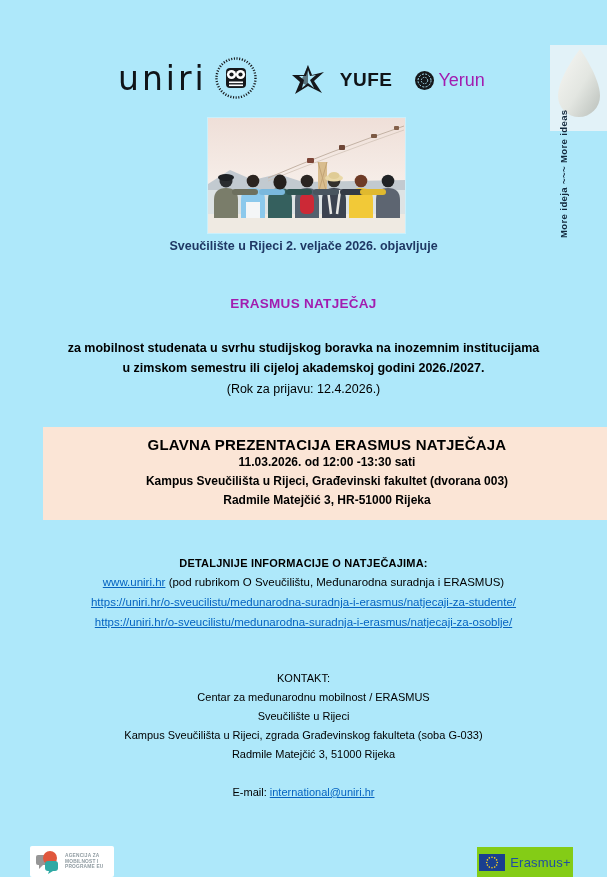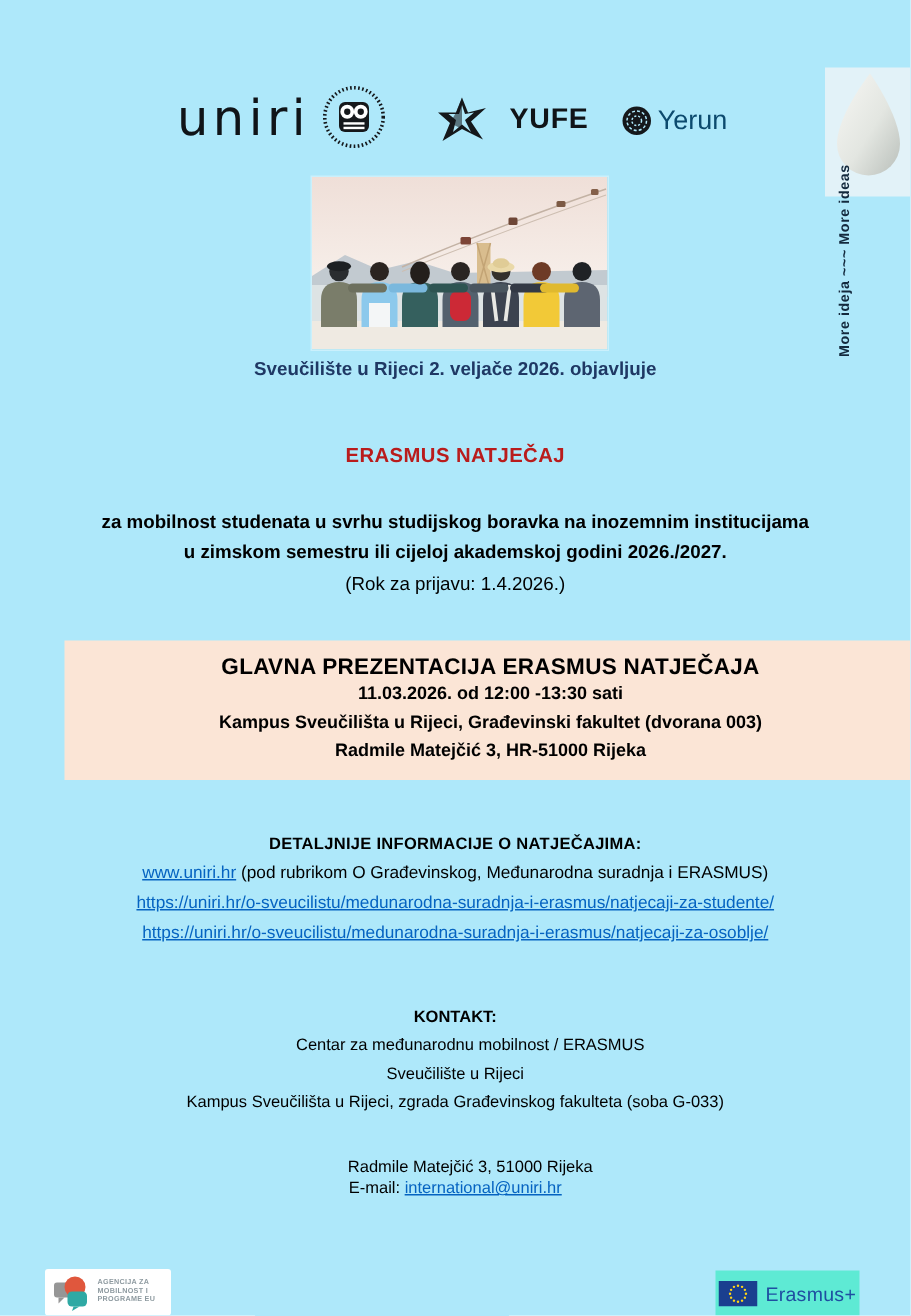--- a/index.html
+++ b/index.html
@@ -18,73 +18,73 @@
   }
   .uniri-wordmark{
     font-size:33px;letter-spacing:3px;font-weight:400;color:#101418;
     font-family:"DejaVu Sans",sans-serif;line-height:1;margin-top:-4px;
   }
   .seal{margin-left:8px;}
   .logo-divider{width:1px;height:36px;background:#7d8f99;margin:0 16px 0 18px;}
   .yufe{display:flex;align-items:center;gap:15px;}
   .yufe-text{font-size:19px;font-weight:800;color:#101418;letter-spacing:.5px;}
   .yerun{display:flex;align-items:center;gap:3px;margin-left:22px;}
-  .yerun-text{font-size:18px;font-weight:500;color:#0c4a6e;}
+  .yerun-text{font-size:18px;font-weight:500;color:#a21caf;}
   
   .side-panel{
     position:absolute;left:550px;top:45px;width:57px;height:86px;
     background:#e2f2f8;
   }
   .side-tagline{
     position:absolute;left:558px;top:98px;height:140px;width:22px;
     writing-mode:vertical-rl;transform:rotate(180deg);
     font-size:9.5px;font-weight:700;color:#13293d;letter-spacing:.4px;
     white-space:nowrap;
   }
   
   .photo{
     position:absolute;left:208px;top:118px;width:197px;height:115px;
     box-shadow:0 0 0 1px rgba(255,255,255,.35);
   }
   
   .cline{position:absolute;left:0;right:0;text-align:center;}
   .publisher{top:239px;font-size:12.5px;font-weight:700;color:#1f3864;}
-  .main-title{top:296px;font-size:13.5px;font-weight:700;color:#b91c1c;letter-spacing:.3px;}
+  .main-title{top:296px;font-size:13.5px;font-weight:700;color:#a21caf;letter-spacing:.3px;}
   .par1{top:341px;font-size:12.5px;font-weight:700;}
   .par2{top:361px;font-size:12.5px;font-weight:700;}
   .deadline{top:382px;font-size:12.5px;font-weight:400;}
   
   .presentation-box{
     position:absolute;left:43px;top:427px;width:568px;height:93px;
     background:#fbe5d6;text-align:center;
   }
   .pbox-title{margin-top:9px;font-size:15px;font-weight:700;letter-spacing:.2px;}
   .pbox-line{font-size:12px;font-weight:700;line-height:19px;}
   .pbox-line:first-of-type{margin-top:3px;}
   
   .info-heading{top:557px;font-size:11px;font-weight:700;letter-spacing:.2px;}
   .info-line1{top:576px;font-size:11.5px;}
   .info-line2{top:596px;font-size:11.5px;}
   .info-line3{top:616px;font-size:11.5px;}
   .link{color:#0563c1;text-decoration:underline;cursor:pointer;}
   
-  .contact-heading{top:672px;font-size:11px;font-weight:700;}
-  .c1{top:691px;padding-left:20px;} .c2{top:710px;} .c3{top:729px;} .c4{top:772px;padding-left:20px;} .c5{top:767px;} .c6{top:786px;}
+  .contact-heading{top:672px;font-size:11px;font-weight:400;}
+  .c1{top:691px;padding-left:20px;} .c2{top:710px;} .c3{top:729px;} .c4{top:748px;padding-left:20px;} .c5{top:767px;} .c6{top:786px;}
   .contact-line{font-size:11px;}
   
   .agency-box{
     position:absolute;left:30px;top:846px;width:84px;height:31px;
     background:#ffffff;border-radius:2px;
     display:flex;align-items:center;padding-left:5px;box-sizing:border-box;
   }
   .agency-text{margin-left:4px;font-size:4.8px;line-height:5.6px;color:#8e9aa0;
     letter-spacing:.2px;font-weight:700;}
   .erasmus-box{
     position:absolute;left:477px;top:847px;width:96px;height:30px;
-    background:#5eead4;display:flex;align-items:center;justify-content:center;gap:5px;
+    background:#84cc16;display:flex;align-items:center;justify-content:center;gap:5px;
   }
   .erasmus-text{font-size:13px;color:#1f4ea1;font-weight:400;letter-spacing:.2px;}
 </style>
 </head>
 <body>
 
 <div class="page">
 
   <div class="side-panel">
     <svg width="57" height="86" viewBox="0 0 57 86">
@@ -184,31 +184,31 @@
         <circle cx="153" cy="63" r="6.3" fill="#6e3b26"></circle>
         <circle cx="180" cy="63" r="6.3" fill="#1f2225"></circle>
       </g>
     </svg>
   </div>
 
   <div class="cline publisher">Sveučilište u Rijeci 2. veljače 2026. objavljuje</div>
   <div class="cline main-title">ERASMUS NATJEČAJ</div>
   <div class="cline par1">za  mobilnost studenata u svrhu studijskog boravka na inozemnim institucijama</div>
   <div class="cline par2">u zimskom semestru ili cijeloj akademskoj godini 2026./2027.</div>
-  <div class="cline deadline">(Rok za prijavu: 1.4.2026.)</div>
+  <div class="cline deadline">(Rok za prijavu: 12.4.2026.)</div>
 
   <div class="presentation-box">
     <div class="pbox-title">GLAVNA PREZENTACIJA ERASMUS NATJEČAJA</div>
     <div class="pbox-line">11.03.2026. od 12:00 -13:30 sati</div>
     <div class="pbox-line">Kampus Sveučilišta u Rijeci, Građevinski fakultet (dvorana 003)</div>
     <div class="pbox-line">Radmile Matejčić 3, HR-51000 Rijeka</div>
   </div>
 
   <div class="cline info-heading">DETALJNIJE INFORMACIJE O NATJEČAJIMA:</div>
-  <div class="cline info-line1"><a class="link">www.uniri.hr</a><span>  (pod rubrikom O Građevinskog, Međunarodna suradnja i ERASMUS)</span></div>
+  <div class="cline info-line1"><a class="link">www.uniri.hr</a><span>  (pod rubrikom O Sveučilištu, Međunarodna suradnja i ERASMUS)</span></div>
   <div class="cline info-line2"><a class="link">https://uniri.hr/o-sveucilistu/medunarodna-suradnja-i-erasmus/natjecaji-za-studente/</a></div>
   <div class="cline info-line3"><a class="link">https://uniri.hr/o-sveucilistu/medunarodna-suradnja-i-erasmus/natjecaji-za-osoblje/</a></div>
 
   <div class="cline contact-heading">KONTAKT:</div>
   <div class="cline contact-line c1">Centar za međunarodnu mobilnost / ERASMUS</div>
   <div class="cline contact-line c2">Sveučilište u Rijeci</div>
   <div class="cline contact-line c3">Kampus Sveučilišta u Rijeci, zgrada Građevinskog fakulteta (soba G-033)</div>
   <div class="cline contact-line c4">Radmile Matejčić 3, 51000 Rijeka</div>
   <div class="cline contact-line c6"><span>E-mail: </span><a class="link">international@uniri.hr</a></div>
 

